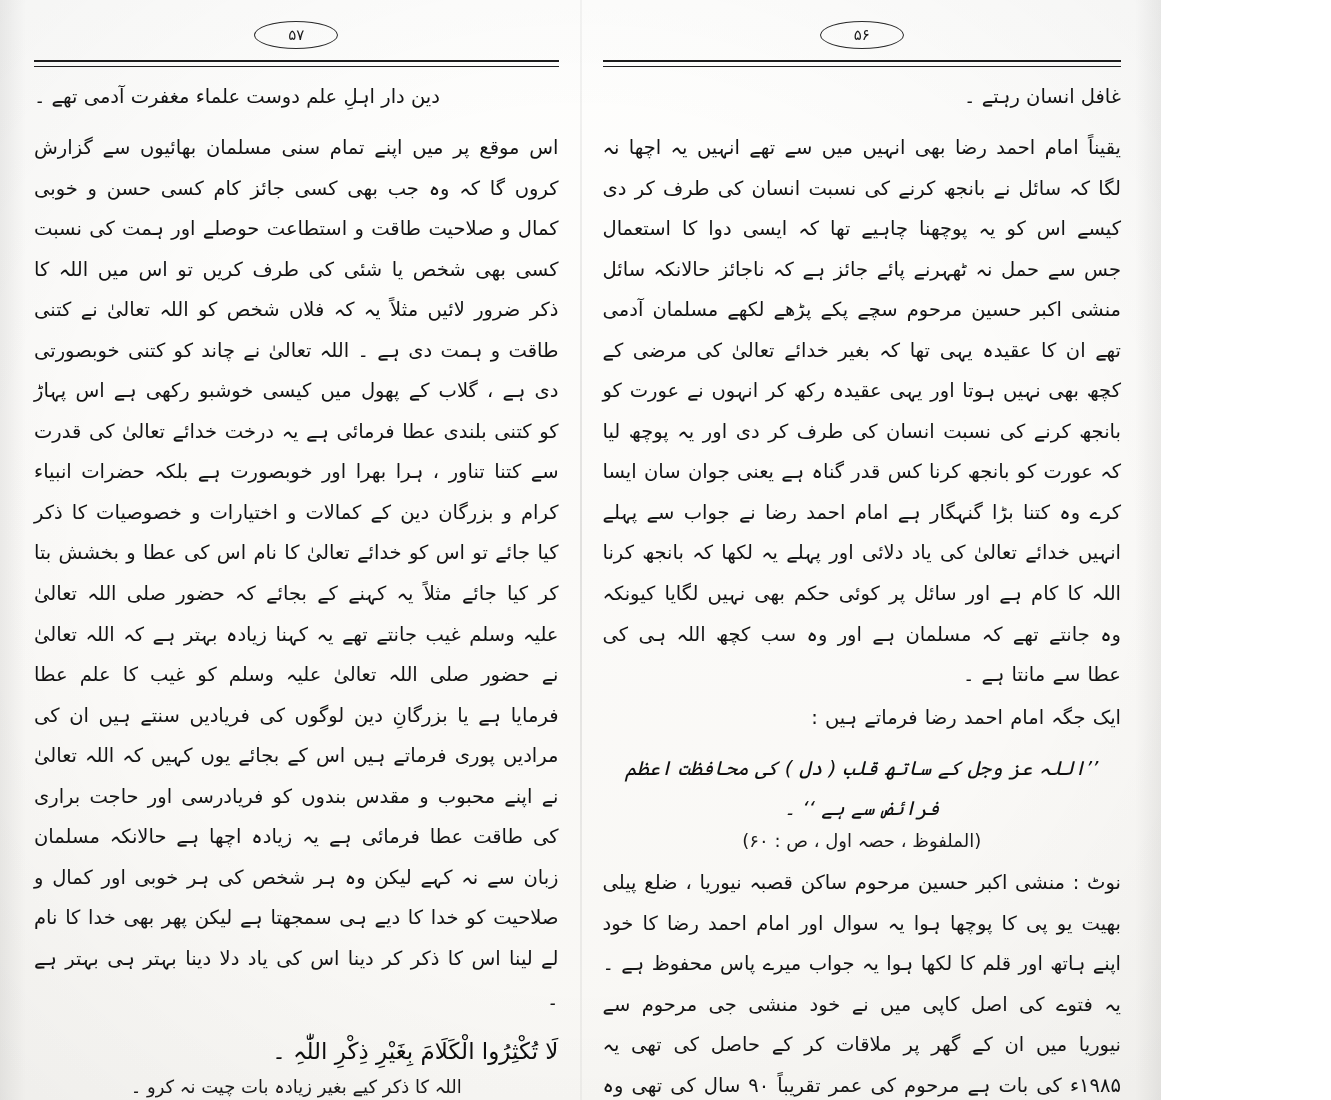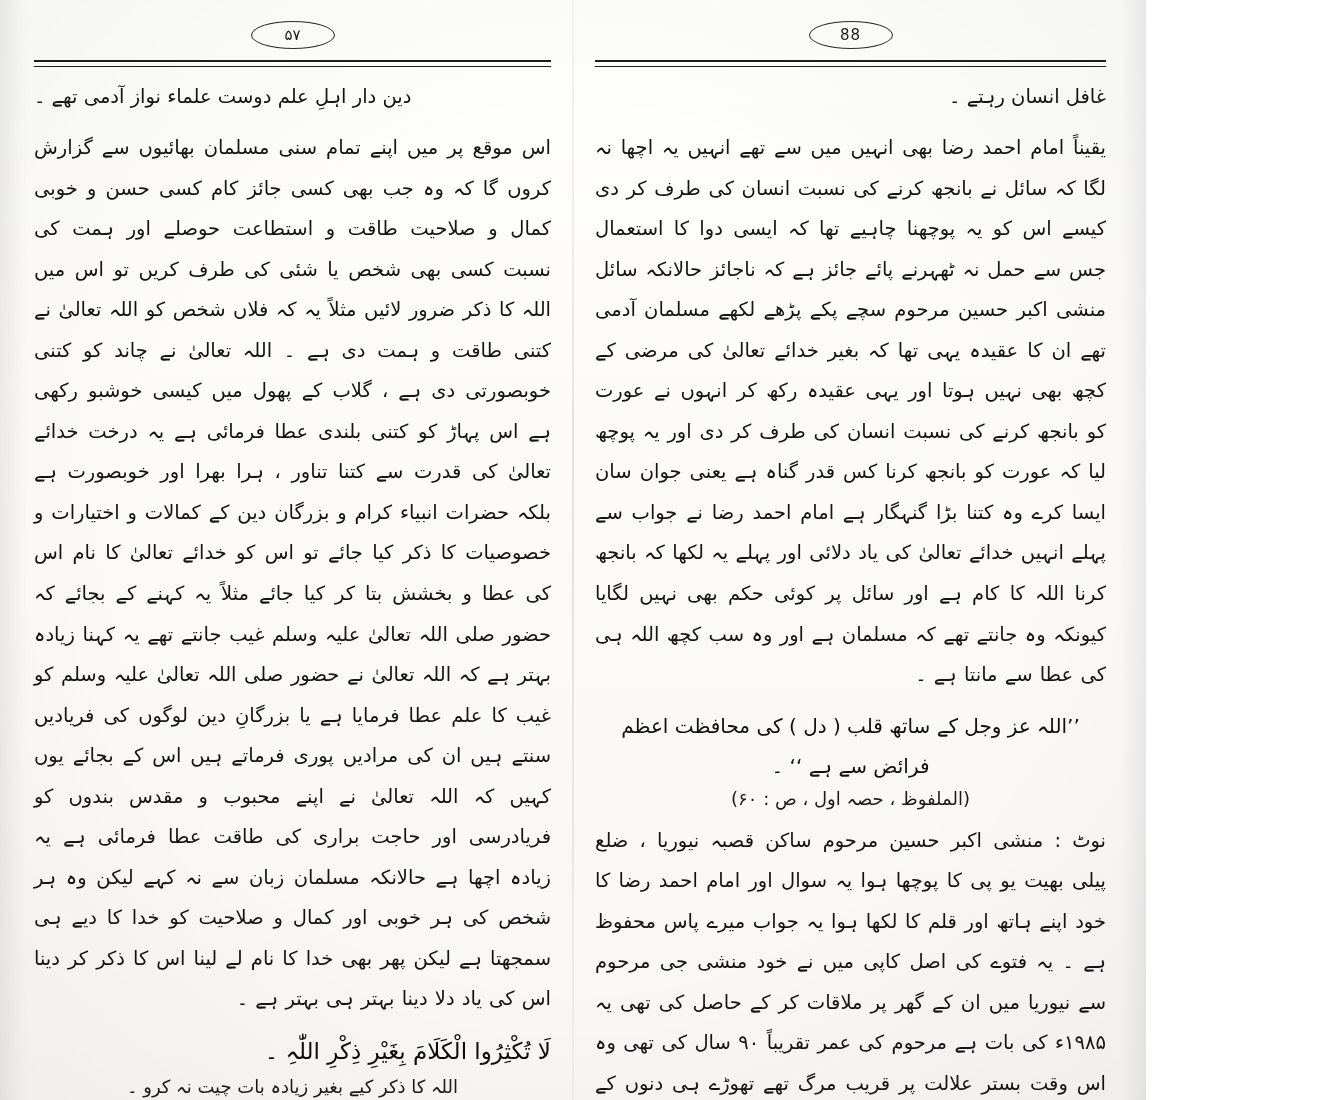--- a/index.html
+++ b/index.html
@@ -7,20 +7,21 @@
     padding: 0;
     background: #ffffff;
   }
   .page {
     position: relative;
     width: 1146px;
     height: 1100px;
     background: #fdfdfb;
     overflow: hidden;
     font-family: "DejaVu Sans", "Liberation Sans", sans-serif;
+    padding-left: 15px;
   }
   
   .paper-tint {
     position: absolute;
     inset: 0;
     background:
       radial-gradient(ellipse at 50% 50%, rgba(255,255,255,0) 55%, rgba(0,0,0,0.035) 100%),
       linear-gradient(180deg, #fefefd 0%, #fbfaf8 50%, #f8f7f4 100%);
     pointer-events: none;
   }
@@ -104,20 +105,21 @@
   }
   .first-line.right-align { text-align: right; }
 
   .quote {
     direction: rtl;
     text-align: center;
     font-size: 20px;
     line-height: 2.0;
     margin: 10px 0 2px 0;
     color: #0f0f0f;
+    font-style: italic;
   }
   .ref {
     direction: rtl;
     text-align: center;
     font-size: 18px;
     color: #1a1a1a;
     margin: 2px 0 6px 0;
   }
   .arabic {
     direction: rtl;
@@ -152,48 +154,49 @@
 
     <div class="leaf left">
       <div class="edge-shadow-left"></div>
 
       <div class="folio-wrap">
         <div class="folio">۵۷</div>
       </div>
 
       <div class="rule-double"></div>
 
-      <div class="first-line">دین دار اہلِ علم دوست علماء نواز آدمی تھے ۔</div>
+      <div class="first-line">دین دار اہلِ علم دوست علماء مغفرت آدمی تھے ۔</div>
 
       <div class="body">
         <p>اس موقع پر میں اپنے تمام سنی مسلمان بھائیوں سے گزارش کروں گا کہ وہ جب بھی کسی جائز کام کسی حسن و خوبی کمال و صلاحیت طاقت و استطاعت حوصلے اور ہمت کی نسبت کسی بھی شخص یا شئی کی طرف کریں تو اس میں اللہ کا ذکر ضرور لائیں مثلاً یہ کہ فلاں شخص کو اللہ تعالیٰ نے کتنی طاقت و ہمت دی ہے ۔ اللہ تعالیٰ نے چاند کو کتنی خوبصورتی دی ہے ، گلاب کے پھول میں کیسی خوشبو رکھی ہے اس پہاڑ کو کتنی بلندی عطا فرمائی ہے یہ درخت خدائے تعالیٰ کی قدرت سے کتنا تناور ، ہرا بھرا اور خوبصورت ہے بلکہ حضرات انبیاء کرام و بزرگان دین کے کمالات و اختیارات و خصوصیات کا ذکر کیا جائے تو اس کو خدائے تعالیٰ کا نام اس کی عطا و بخشش بتا کر کیا جائے مثلاً یہ کہنے کے بجائے کہ حضور صلی اللہ تعالیٰ علیہ وسلم غیب جانتے تھے یہ کہنا زیادہ بہتر ہے کہ اللہ تعالیٰ نے حضور صلی اللہ تعالیٰ علیہ وسلم کو غیب کا علم عطا فرمایا ہے یا بزرگانِ دین لوگوں کی فریادیں سنتے ہیں ان کی مرادیں پوری فرماتے ہیں اس کے بجائے یوں کہیں کہ اللہ تعالیٰ نے اپنے محبوب و مقدس بندوں کو فریادرسی اور حاجت براری کی طاقت عطا فرمائی ہے یہ زیادہ اچھا ہے حالانکہ مسلمان زبان سے نہ کہے لیکن وہ ہر شخص کی ہر خوبی اور کمال و صلاحیت کو خدا کا دیے ہی سمجھتا ہے لیکن پھر بھی خدا کا نام لے لینا اس کا ذکر کر دینا اس کی یاد دلا دینا بہتر ہی بہتر ہے ۔</p>
       </div>
 
       <div class="arabic">لَا تُکْثِرُوا الْکَلَامَ بِغَیْرِ ذِکْرِ اللّٰہِ ۔</div>
       <div class="ref">اللہ کا ذکر کیے بغیر زیادہ بات چیت نہ کرو ۔</div>
       <div class="ref">(مشکوٰۃ ص : ۱۹۸)</div>
 
       <div class="body">
         <p>یعنی ہر بات میں اللہ کا نام اور اس کا ذکر ! اور خود اعلیٰ حضرت امام احمد رضا کی عادت بھی یہی تھی جس کے بے شمار شواہد و نظائر اور مثالیں ان کی تحریروں میں دیکھی جا سکتی</p>
       </div>
     </div>
 
     <div class="leaf right">
       <div class="edge-shadow-right"></div>
 
       <div class="folio-wrap">
-        <div class="folio">88</div>
+        <div class="folio">۵۶</div>
       </div>
 
       <div class="rule-double"></div>
 
       <div class="first-line right-align">غافل انسان رہتے ۔</div>
 
       <div class="body">
         <p>یقیناً امام احمد رضا بھی انہیں میں سے تھے انہیں یہ اچھا نہ لگا کہ سائل نے بانجھ کرنے کی نسبت انسان کی طرف کر دی کیسے اس کو یہ پوچھنا چاہیے تھا کہ ایسی دوا کا استعمال جس سے حمل نہ ٹھہرنے پائے جائز ہے کہ ناجائز حالانکہ سائل منشی اکبر حسین مرحوم سچے پکے پڑھے لکھے مسلمان آدمی تھے ان کا عقیدہ یہی تھا کہ بغیر خدائے تعالیٰ کی مرضی کے کچھ بھی نہیں ہوتا اور یہی عقیدہ رکھ کر انہوں نے عورت کو بانجھ کرنے کی نسبت انسان کی طرف کر دی اور یہ پوچھ لیا کہ عورت کو بانجھ کرنا کس قدر گناہ ہے یعنی جوان سان ایسا کرے وہ کتنا بڑا گنہگار ہے امام احمد رضا نے جواب سے پہلے انہیں خدائے تعالیٰ کی یاد دلائی اور پہلے یہ لکھا کہ بانجھ کرنا اللہ کا کام ہے اور سائل پر کوئی حکم بھی نہیں لگایا کیونکہ وہ جانتے تھے کہ مسلمان ہے اور وہ سب کچھ اللہ ہی کی عطا سے مانتا ہے ۔</p>
+        <p>ایک جگہ امام احمد رضا فرماتے ہیں :</p>
       </div>
 
       <div class="quote">’’اللہ عز وجل کے ساتھ قلب ( دل ) کی محافظت اعظم فرائض سے ہے ‘‘ ۔</div>
       <div class="ref">(الملفوظ ، حصہ اول ، ص : ۶۰)</div>
 
 
       <div class="body">
         <p>
           <span class="note-label">نوٹ :</span>
           <span>منشی اکبر حسین مرحوم ساکن قصبہ نیوریا ، ضلع پیلی بھیت یو پی کا پوچھا ہوا یہ سوال اور امام احمد رضا کا خود اپنے ہاتھ اور قلم کا لکھا ہوا یہ جواب میرے پاس محفوظ ہے ۔ یہ فتوے کی اصل کاپی میں نے خود منشی جی مرحوم سے نیوریا میں ان کے گھر پر ملاقات کر کے حاصل کی تھی یہ ۱۹۸۵ء کی بات ہے مرحوم کی عمر تقریباً ۹۰ سال کی تھی وہ اس وقت بستر علالت پر قریب مرگ تھے تھوڑے ہی دنوں کے بعد دنیا سے تشریف لے گئے خدائے تعالیٰ مغفرت فرمائے ۔ ماشاء اللہ پڑھے لکھے</span>

